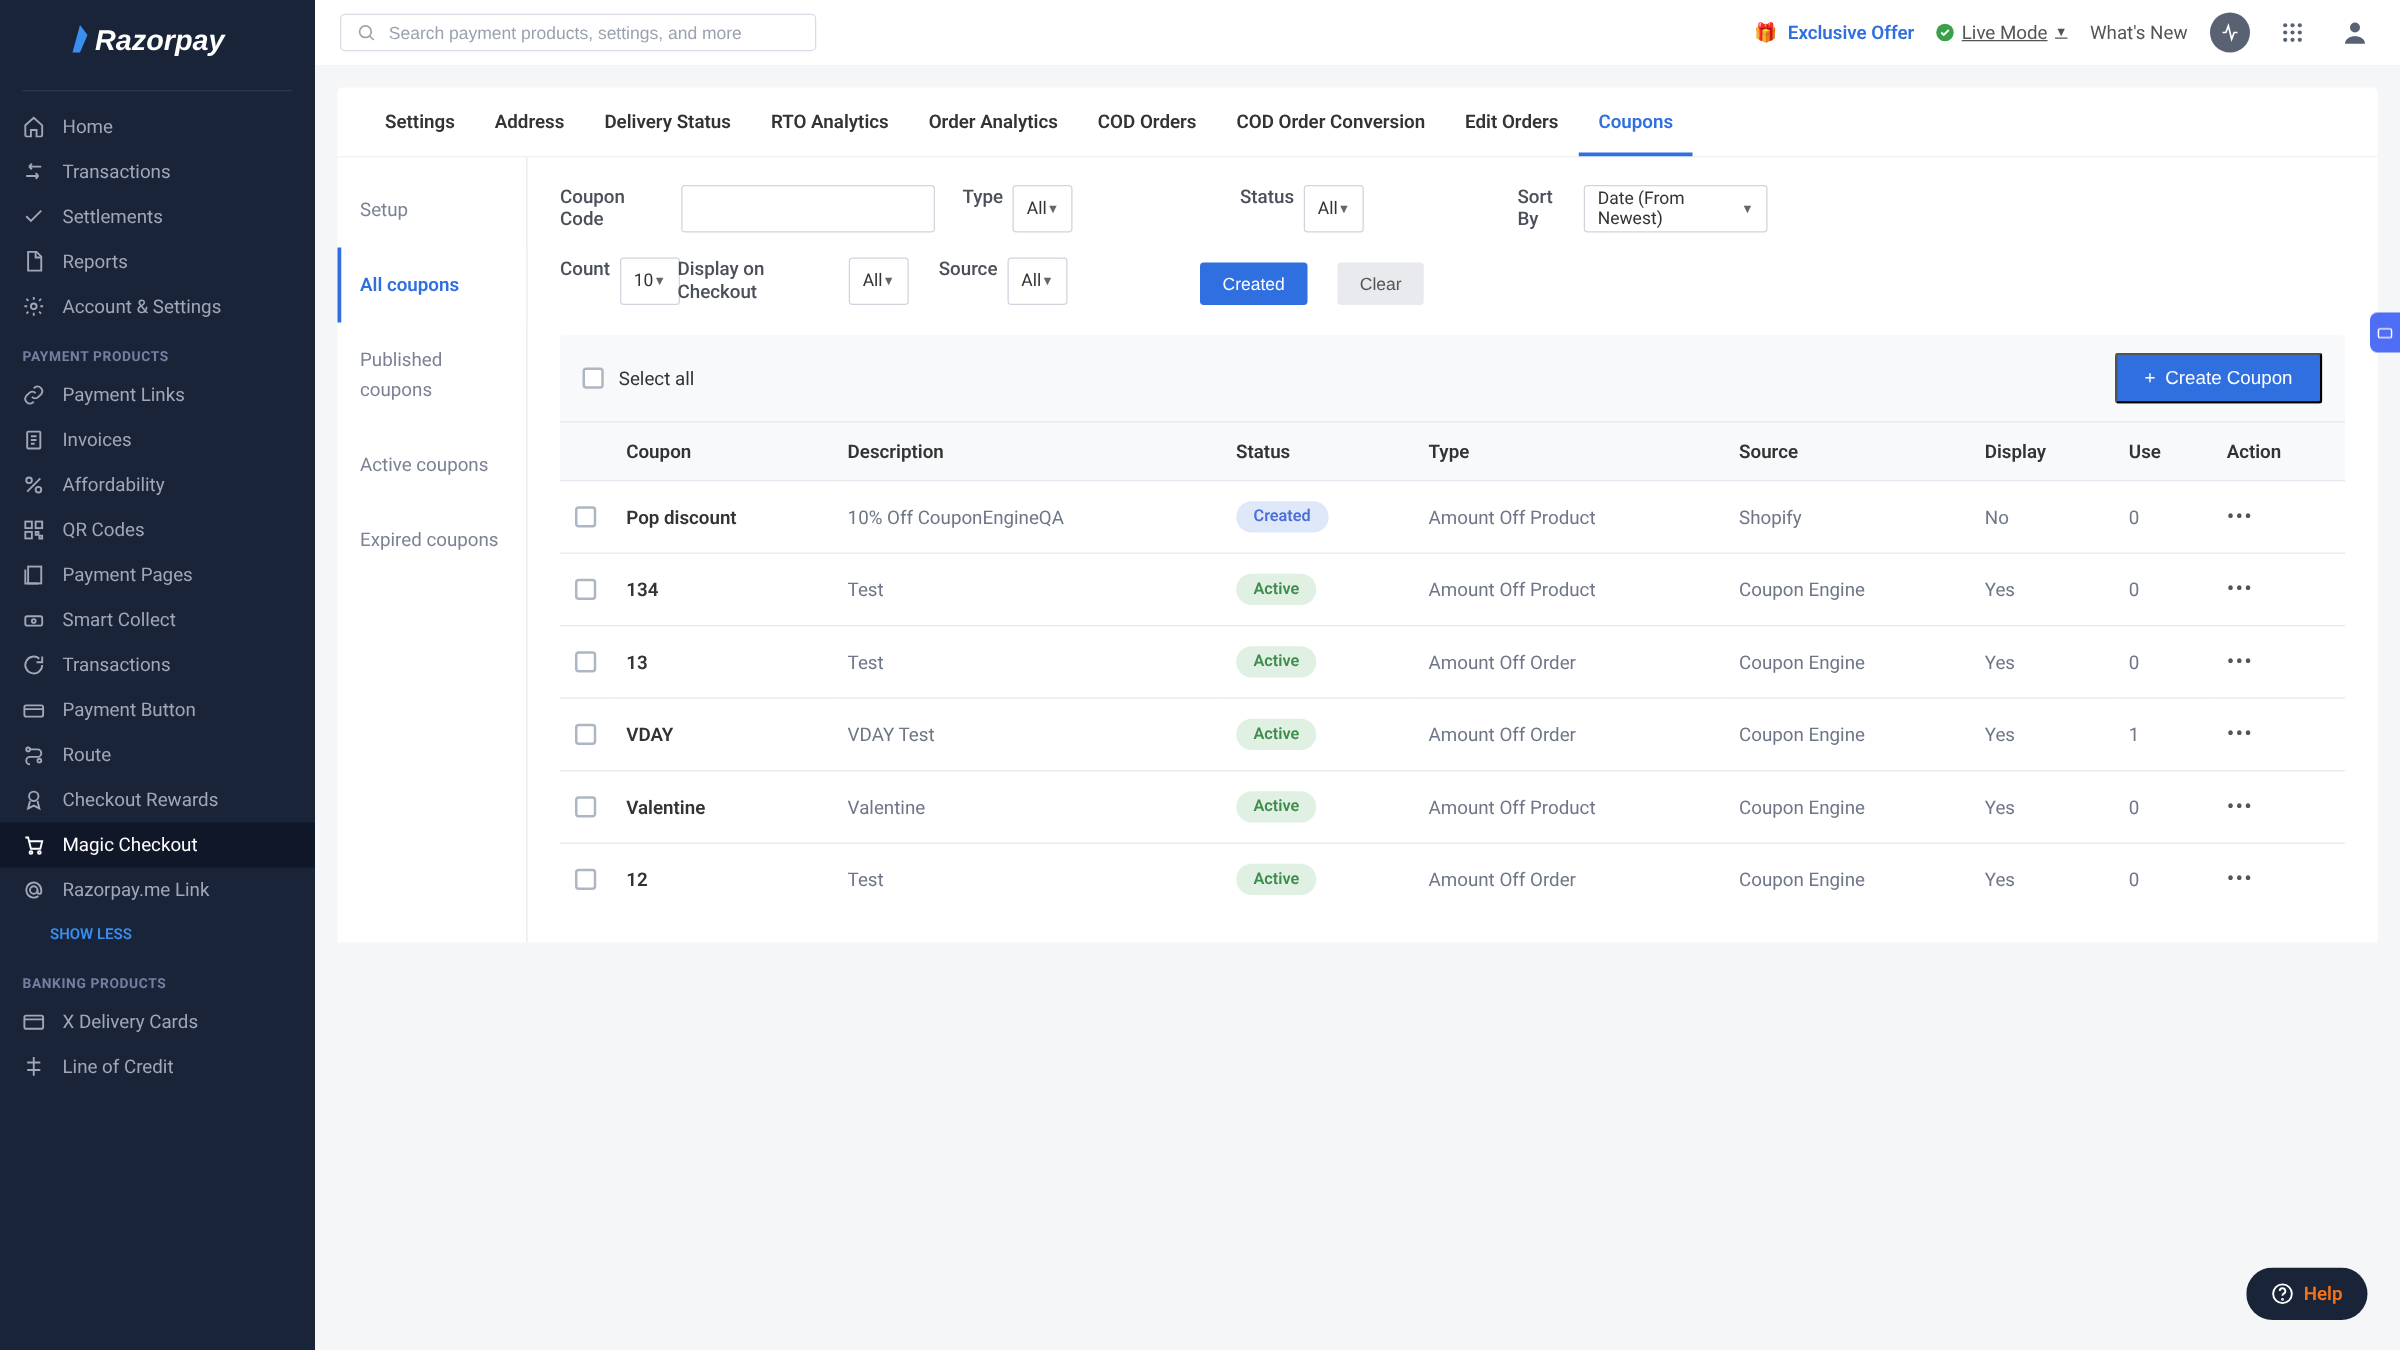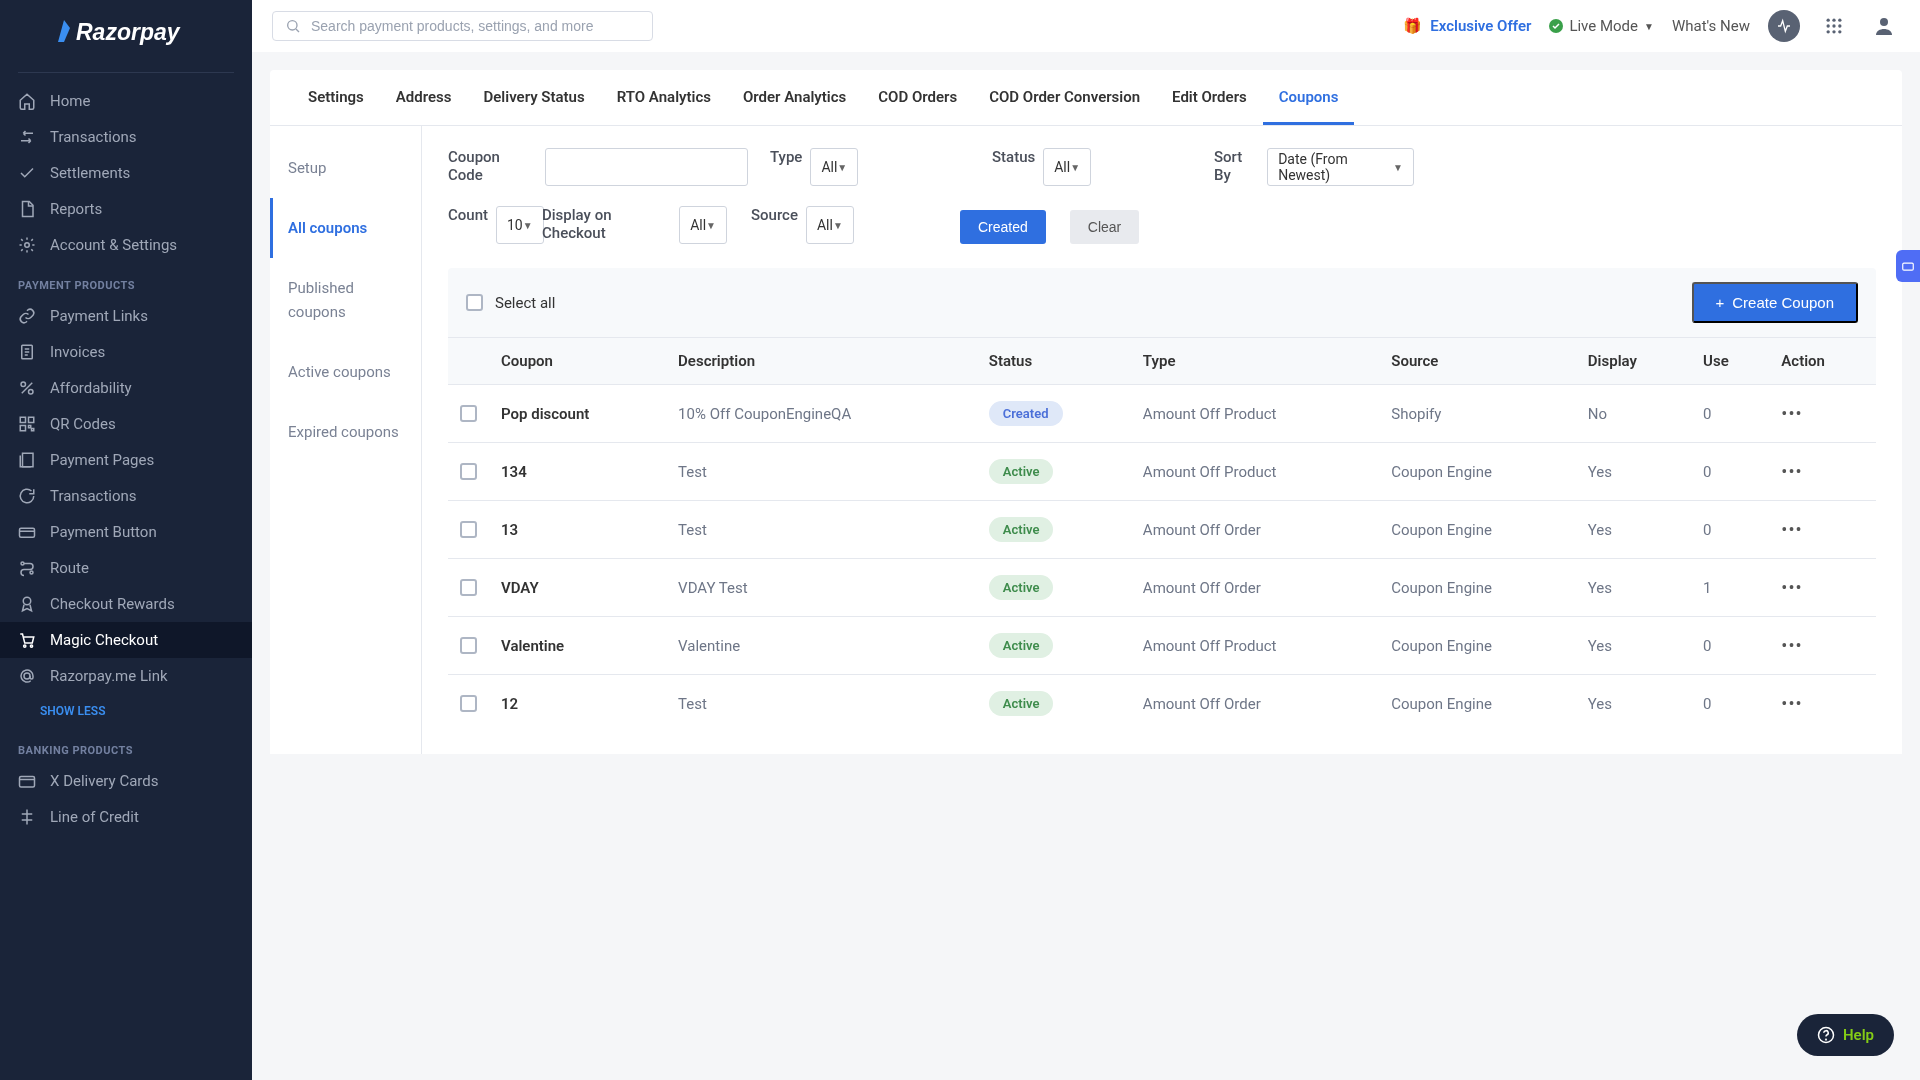--- a/index.html
+++ b/index.html
@@ -20,21 +20,21 @@
 
 .main { flex: 1; display: flex; flex-direction: column; background: #f5f6f8; }
 
 
 .topbar { display: flex; align-items: center; padding: 10px 20px; background: #fff; gap: 18px; }
 .search-wrap { display: flex; align-items: center; background: #fff; border: 1px solid #d8dce5; border-radius: 4px; padding: 6px 12px; width: 381px; gap: 10px; }
 .search-input { border: none; outline: none; flex: 1; font-size: 14px; color: #333; }
 .search-input::placeholder { color: #9aa2b0; }
 .topbar-spacer { flex: 1; }
 .exclusive-offer { display: flex; align-items: center; gap: 8px; color: #2f6fe0; font-weight: 600; font-size: 15px; cursor: pointer; }
-.live-mode { display: flex; align-items: center; gap: 6px; color: #555; font-size: 15px; cursor: pointer; }
+.live-mode { display: flex; align-items: center; gap: 6px; color: #555; font-size: 15px; cursor: pointer; text-decoration: underline; }
 .live-dot { width: 14px; height: 14px; border-radius: 50%; background: #3aa04a; display: inline-flex; align-items: center; justify-content: center; }
 .whats-new { color: #555; font-size: 15px; cursor: pointer; }
 .topbar-icon { width: 32px; height: 32px; border-radius: 50%; background: #596273; display: flex; align-items: center; justify-content: center; cursor: pointer; }
 .topbar-icon.plain { background: transparent; }
 
 
 .tabs { display: flex; background: #fff; border-bottom: 1px solid #e5e8ee; padding: 0 22px; margin: 18px 18px 0; border-radius: 4px 4px 0 0; }
 .tab { padding: 18px 16px 16px; color: #333; font-size: 15px; font-weight: 600; cursor: pointer; border-bottom: 3px solid transparent; }
 .tab.active { color: #2f6fe0; border-bottom-color: #2f6fe0; }
 
@@ -66,21 +66,21 @@
 .table { width: 100%; border-collapse: collapse; }
 .table th { text-align: left; padding: 14px 12px; font-size: 15px; font-weight: 600; color: #333; border-top: 1px solid #e5e8ee; }
 .table td { padding: 16px 12px; font-size: 15px; color: #6e7687; border-top: 1px solid #e5e8ee; vertical-align: middle; background:#fff; }
 .table td.coupon-name { color: #333; font-weight: 600; }
 .badge { display: inline-block; padding: 5px 14px; border-radius: 14px; font-size: 13px; font-weight: 600; }
 .badge-created { background: #dfe8f8; color: #4b6fd8; }
 .badge-inactive { background: #f7ebdc; color: #c8802f; }
 .badge-active { background: #e0f0e3; color: #3e8c4c; }
 .action-dots { cursor: pointer; color: #555; font-size: 18px; letter-spacing: 1px; }
 
-.help-fab { position: fixed; bottom: 24px; right: 26px; background: #1a2439; color: #84cc16; border-radius: 26px; padding: 12px 20px; display: flex; align-items: center; gap: 8px; font-size: 15px; font-weight: 600; cursor: pointer; }
+.help-fab { position: fixed; bottom: 24px; right: 26px; background: #1a2439; color: #f97316; border-radius: 26px; padding: 12px 20px; display: flex; align-items: center; gap: 8px; font-size: 15px; font-weight: 600; cursor: pointer; }
 
 .right-fab { position: fixed; right: 0; top: 250px; width: 24px; height: 32px; background: #4f6df5; border-radius: 6px 0 0 6px; cursor: pointer; display:flex; align-items:center; justify-content:center; }
 
 svg { display: block; }
 </style>
 </head>
 <body>
 
 <div class="app">
   <aside class="sidebar">
@@ -177,20 +177,29 @@
           <span>QR Codes</span>
         </div>
         <div class="nav-item">
           <span class="nav-icon">
             <svg width="18" height="18" viewBox="0 0 24 24" fill="none" stroke="currentColor" stroke-width="2">
               <rect x="6" y="3" width="14" height="18"></rect>
               <path d="M3 6v15h14"></path>
             </svg>
           </span>
           <span>Payment Pages</span>
+        </div>
+        <div class="nav-item">
+          <span class="nav-icon">
+            <svg width="18" height="18" viewBox="0 0 24 24" fill="none" stroke="currentColor" stroke-width="2">
+              <rect x="3" y="8" width="18" height="10" rx="2"></rect>
+              <circle cx="12" cy="13" r="2"></circle>
+            </svg>
+          </span>
+          <span>Smart Collect</span>
         </div>
         <div class="nav-item">
           <span class="nav-icon">
             <svg width="18" height="18" viewBox="0 0 24 24" fill="none" stroke="currentColor" stroke-width="2">
               <path d="M21 12a9 9 0 1 1-3-6.7"></path>
               <path d="M21 3v6h-6"></path>
             </svg>
           </span>
           <span>Transactions</span>
         </div>

